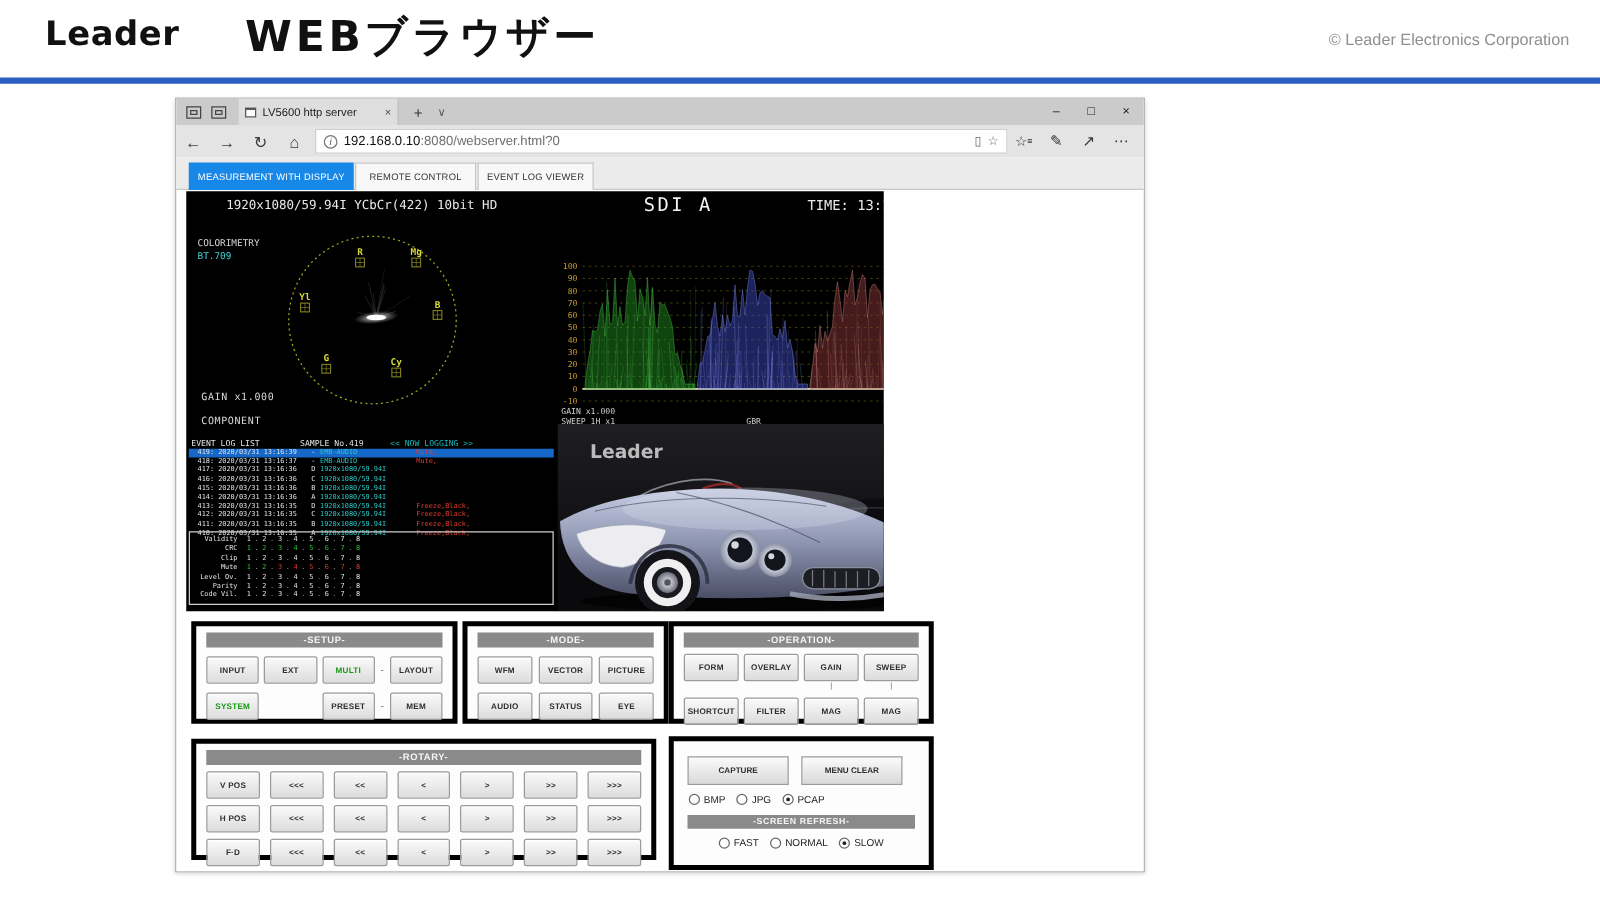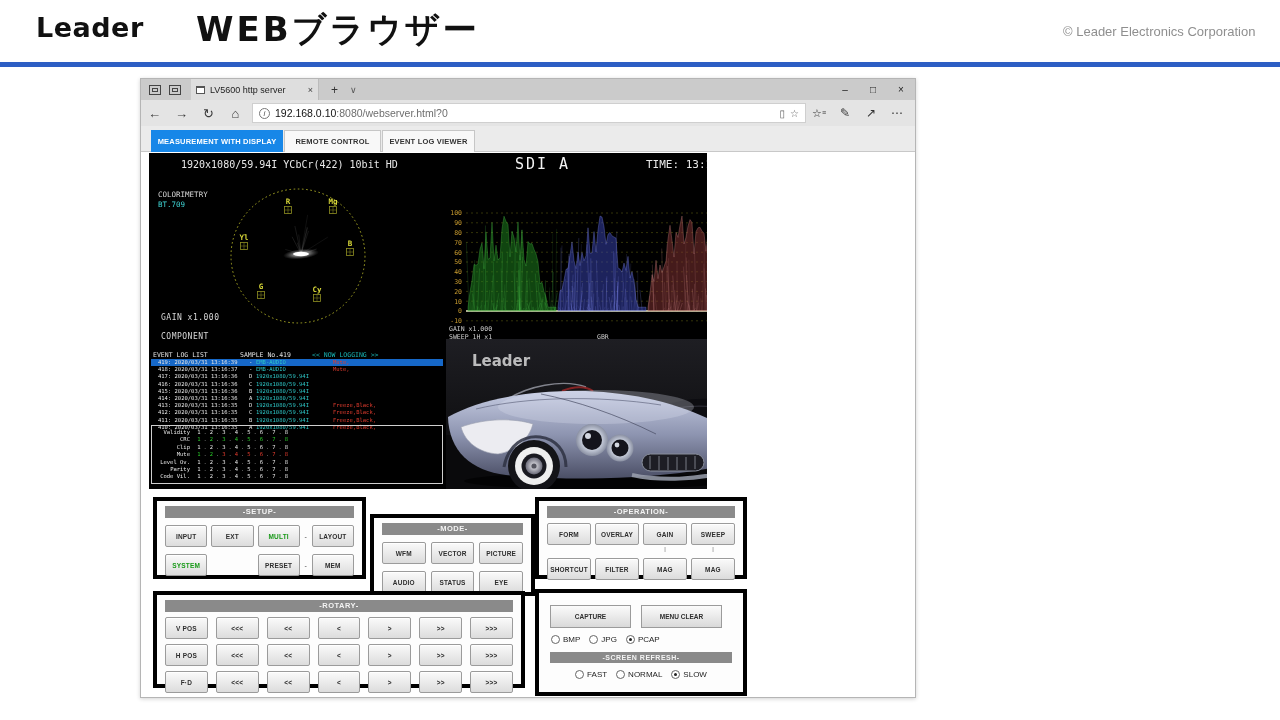--- a/index.html
+++ b/index.html
@@ -41,21 +41,21 @@
              color:#555; text-align:center; line-height:10px; font-style:italic; flex:none; }
   #urltext { font-size:10.5px; color:#111; flex:1; white-space:nowrap; }
   #urltext .rest { color:#6e6e6e; }
   .fldico { font-size:10px; color:#666; flex:none; }
   .rtico { width:26px; text-align:center; font-size:12px; color:#333; }
   .hubpair { font-size:11px; }
   .hubpair small { font-size:7px; vertical-align:2px; }
 
   #apptabs { position:absolute; left:0; top:47px; width:100%; height:26px; background:#ebebeb;
              border-bottom:1px solid #c8c8c8; }
-  .apptab { position:absolute; top:4px; height:22px; font-size:7.5px; font-weight:bold;
+  .apptab { position:absolute; top:4px; height:22px; font-size:7.5px; font-weight:normal;
             display:flex; align-items:center; justify-content:center; letter-spacing:.2px; }
   #tab-meas { left:10px; width:132px; background:#1787e8; color:#fff; }
   #tab-remote { left:143px; width:97px; background:#f8f8f8; color:#333; border:1px solid #c6c6c6; border-bottom:none; }
   #tab-evlog { left:241px; width:93px; background:#f8f8f8; color:#333; border:1px solid #c6c6c6; border-bottom:none; }
 
   
   #display { position:absolute; left:8px; top:74px; width:558px; height:336px; background:#000;
              font-family:"DejaVu Sans Mono", monospace; color:#ddd; overflow:hidden; }
   .dtx { position:absolute; white-space:nowrap; }
   #st-format { left:32px; top:6px; font-size:10px; color:#e8e8e8; }
@@ -99,21 +99,21 @@
              font-size:7.5px; font-weight:bold; text-align:center; line-height:12px; letter-spacing:.5px; }
   .btnrow { display:flex; align-items:center; gap:4px; padding:0 8px; margin-top:7px; }
   .hwbtn { width:43px; height:22px; background:linear-gradient(#fafafa,#dcdcdc);
            border:1px solid #9b9b9b; border-radius:2px; box-shadow:inset 0 1px 0 #fff;
            font-size:6.5px; font-weight:bold; color:#2e2e2e; display:flex; align-items:center;
            justify-content:center; letter-spacing:.2px; white-space:nowrap; }
   .hwbtn.green { color:#189a18; }
   .conn { width:4px; text-align:center; font-size:7px; color:#444; }
   .btn-spacer { width:43px; }
   #setup-box { left:12px; top:418px; width:213px; height:82px; }
-  #mode-box { left:229px; top:435px; width:165px; height:82px; }
+  #mode-box { left:229px; top:418px; width:165px; height:82px; }
   #mode-box .hwbtn { width:44px; } #mode-box .btnrow { gap:5px; }
   #op-box { left:394px; top:418px; width:212px; height:82px; }
   #op-box .hwbtn { width:45px; }
   #op-box .btnrow { margin-top:5px; }
   #op-conn { display:flex; gap:4px; padding:0 8px; height:7px; margin-top:1px; }
   .opconn { width:45px; text-align:center; font-size:6px; color:#666; line-height:7px; }
   #rotary-box { left:12px; top:512px; width:372px; height:97px; }
   #rotary-box .hwbtn { width:44px; }
   #rotary-box .btnrow { gap:8px; margin-top:5px; }
   #capture-box { left:394px; top:510px; width:212px; height:107px; }

